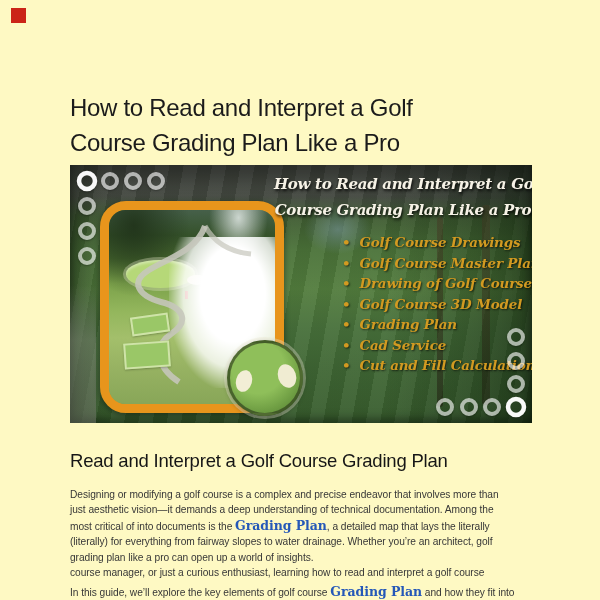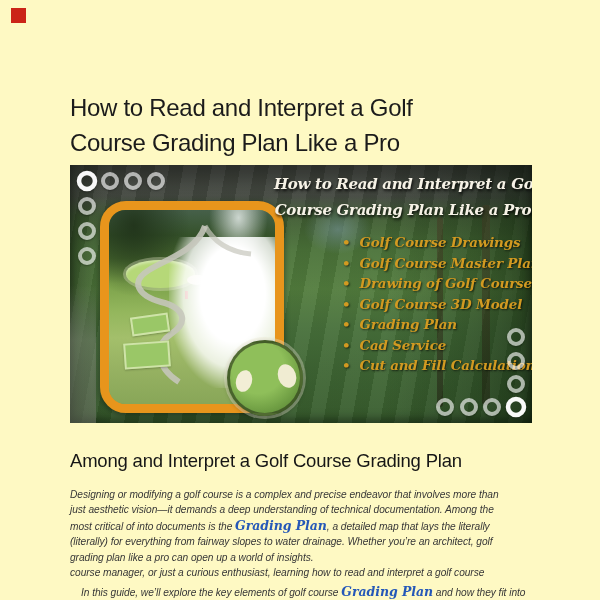--- a/index.html
+++ b/index.html
@@ -107,23 +107,23 @@
     background:#f0ecd2;border-radius:50%;transform:rotate(-18deg);}
 
   
   .section-heading{
     position:absolute;left:70px;top:450px;margin:0;width:470px;
     font-size:18.5px;font-weight:400;letter-spacing:-0.2px;color:#161616;
     white-space:nowrap;font-family:"Liberation Sans",sans-serif;
   }
   .para{position:absolute;left:70px;margin:0;width:470px;color:#373737;
     font-size:10.2px;line-height:15.4px;letter-spacing:-0.05px;}
-  .para .pline{display:block;white-space:nowrap;font-style:italic;}
+  .para .pline{display:block;white-space:nowrap;}
   .para.p1{top:487px;}
-  .para.p2{top:584px;margin-left:11px;}
+  .para.p2{top:584px;}
   .plink{
     font-family:"DejaVu Serif",serif;font-weight:700;font-size:12.5px;
     color:#2558b8;text-decoration:none;cursor:pointer;
   }
 </style>
 </head>
 <body>
 
 <div class="page">
 
@@ -177,21 +177,21 @@
       <div class="ring" style="left: 8px; top: 82px;"></div>
       <div class="ring" style="left: 437px; top: 163px;"></div>
       <div class="ring" style="left: 437px; top: 187px;"></div>
       <div class="ring" style="left: 437px; top: 210px;"></div>
       <div class="ring" style="left: 366px; top: 233px;"></div>
       <div class="ring" style="left: 390px; top: 233px;"></div>
       <div class="ring" style="left: 413px; top: 233px;"></div>
       <div class="ring bright" style="left: 437px; top: 233px;"></div>
     </figure>
 
-  <h2 class="section-heading">Among and Interpret a Golf Course Grading Plan</h2>
+  <h2 class="section-heading">Read and Interpret a Golf Course Grading Plan</h2>
 
   <p class="para p1">
     <span class="pline">Designing or modifying a golf course is a complex and precise endeavor that involves more than</span>
     <span class="pline">just aesthetic vision—it demands a deep understanding of technical documentation. Among the</span>
     <span class="pline"><span>most critical of into documents is the </span><a class="plink">Grading Plan</a><span>, a detailed map that lays the literally</span></span>
     <span class="pline">(literally) for everything from fairway slopes to water drainage. Whether you’re an architect, golf</span>
     <span class="pline">grading plan like a pro can open up a world of insights.</span>
     <span class="pline">course manager, or just a curious enthusiast, learning how to read and interpret a golf course</span>
   </p>
 

